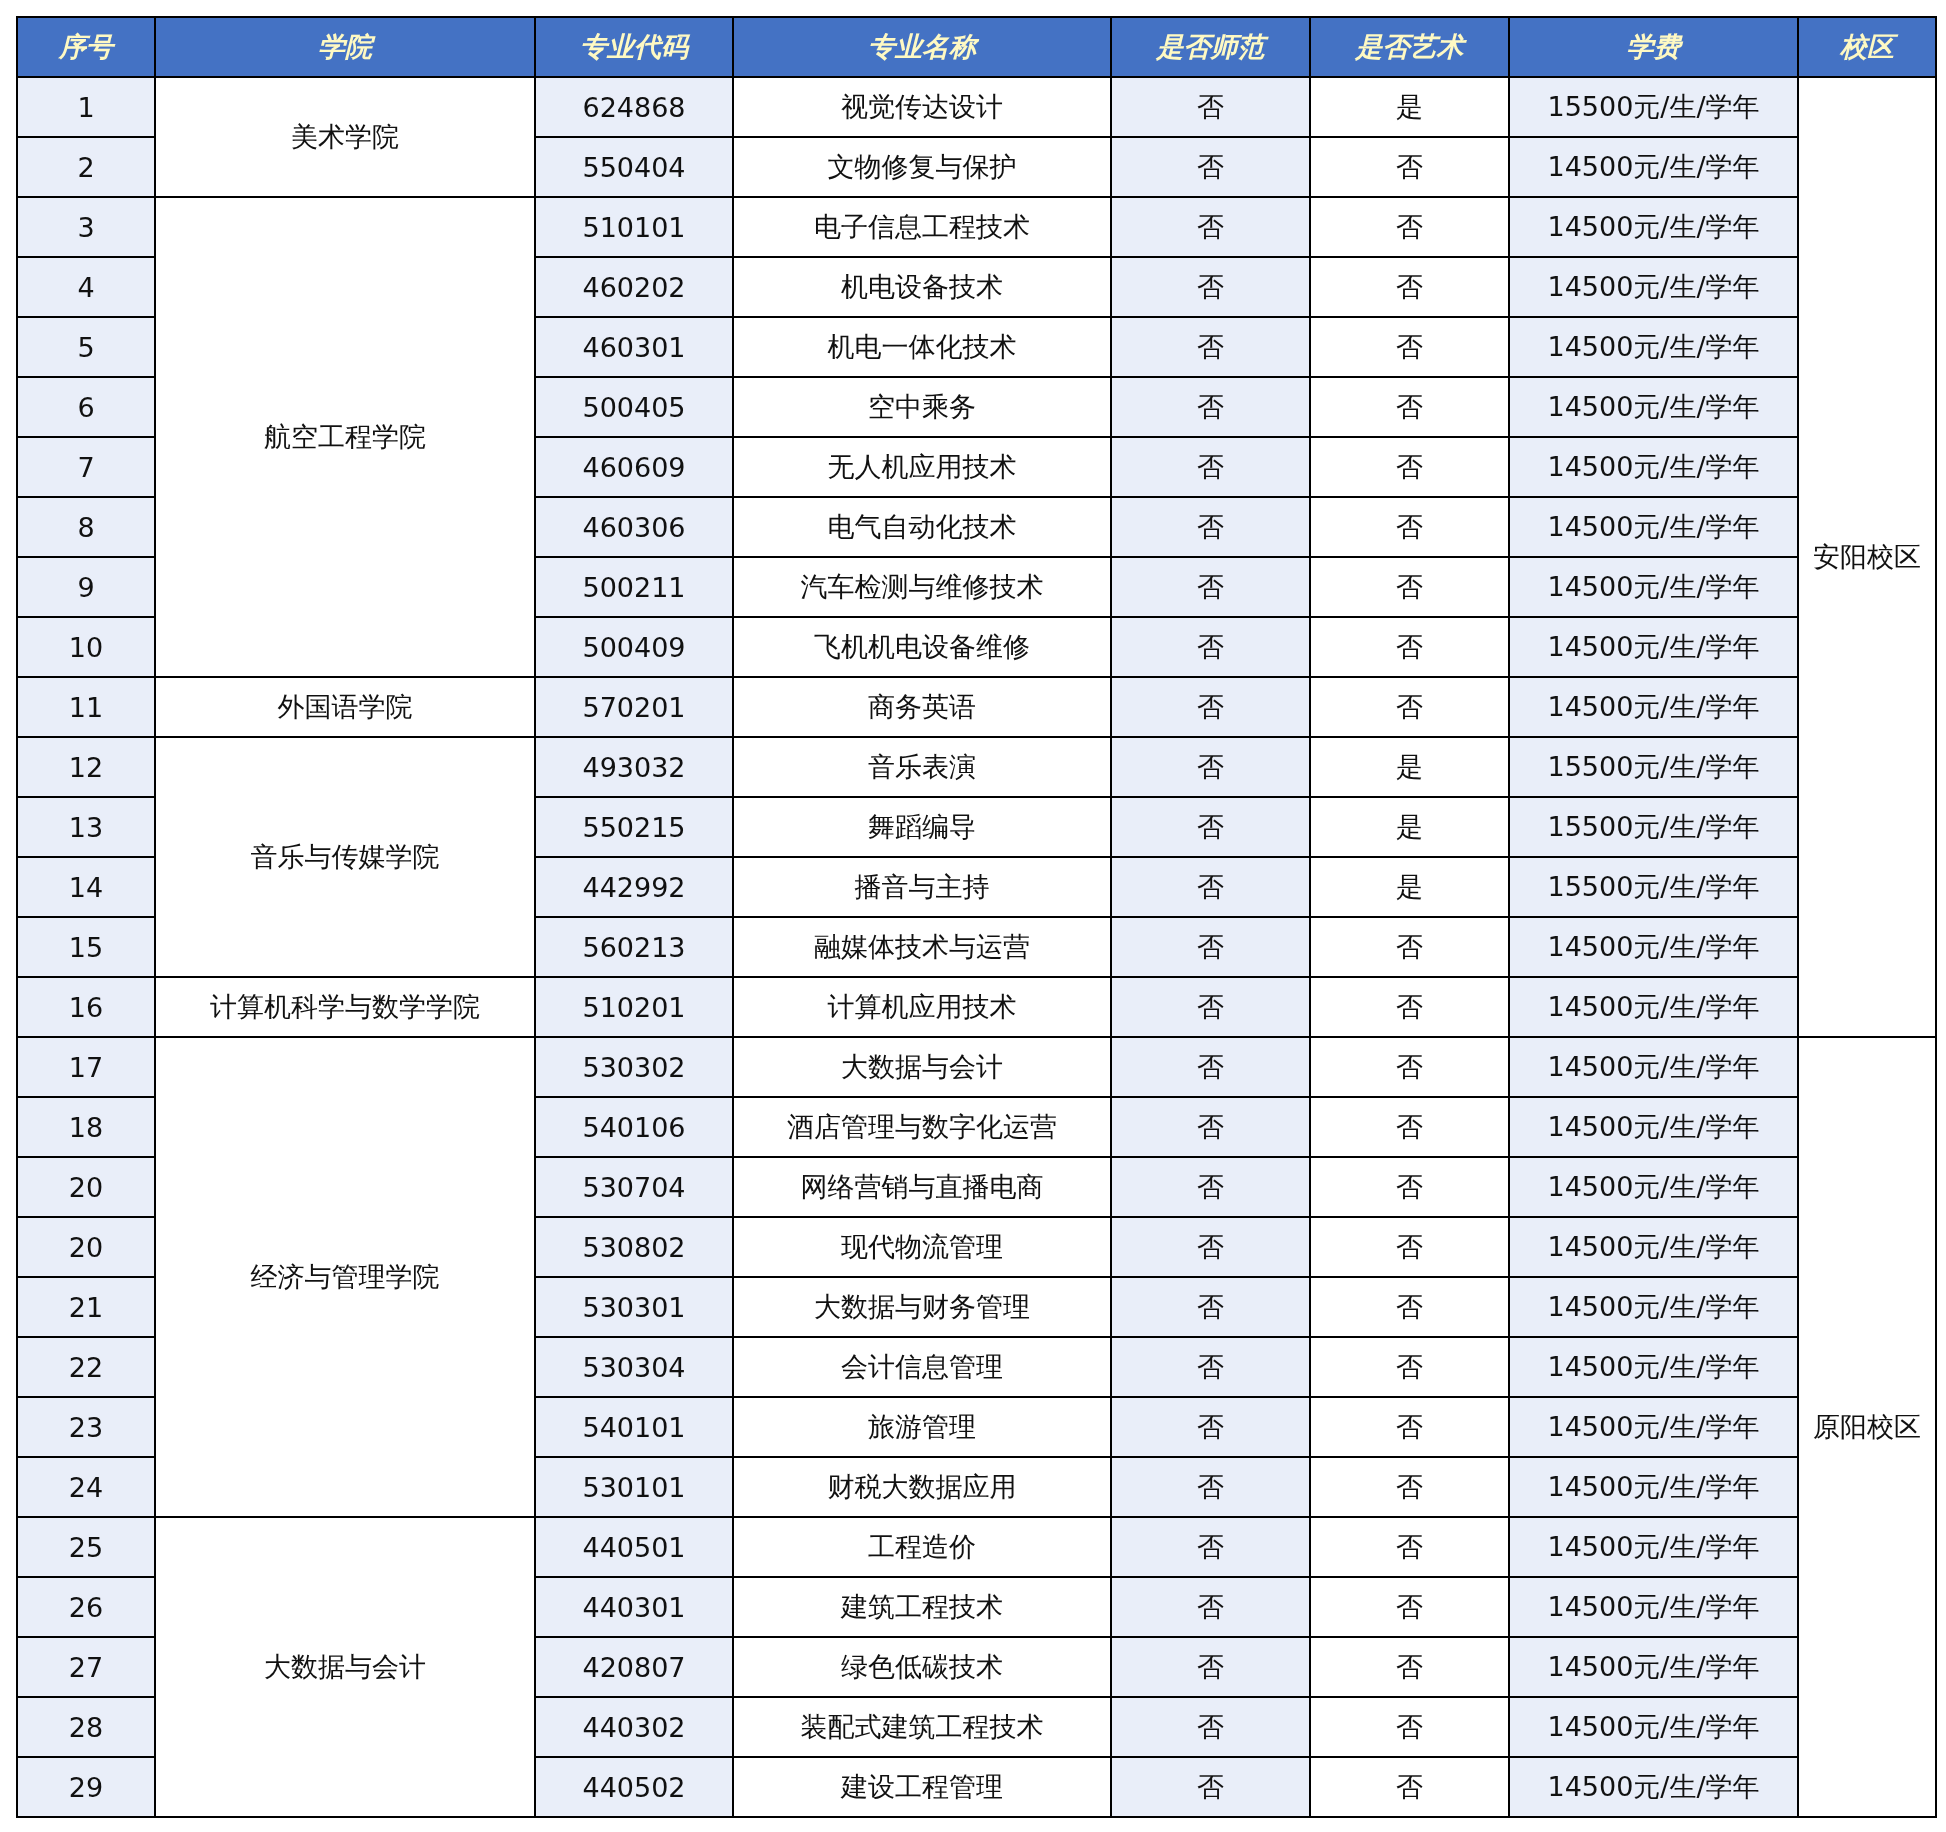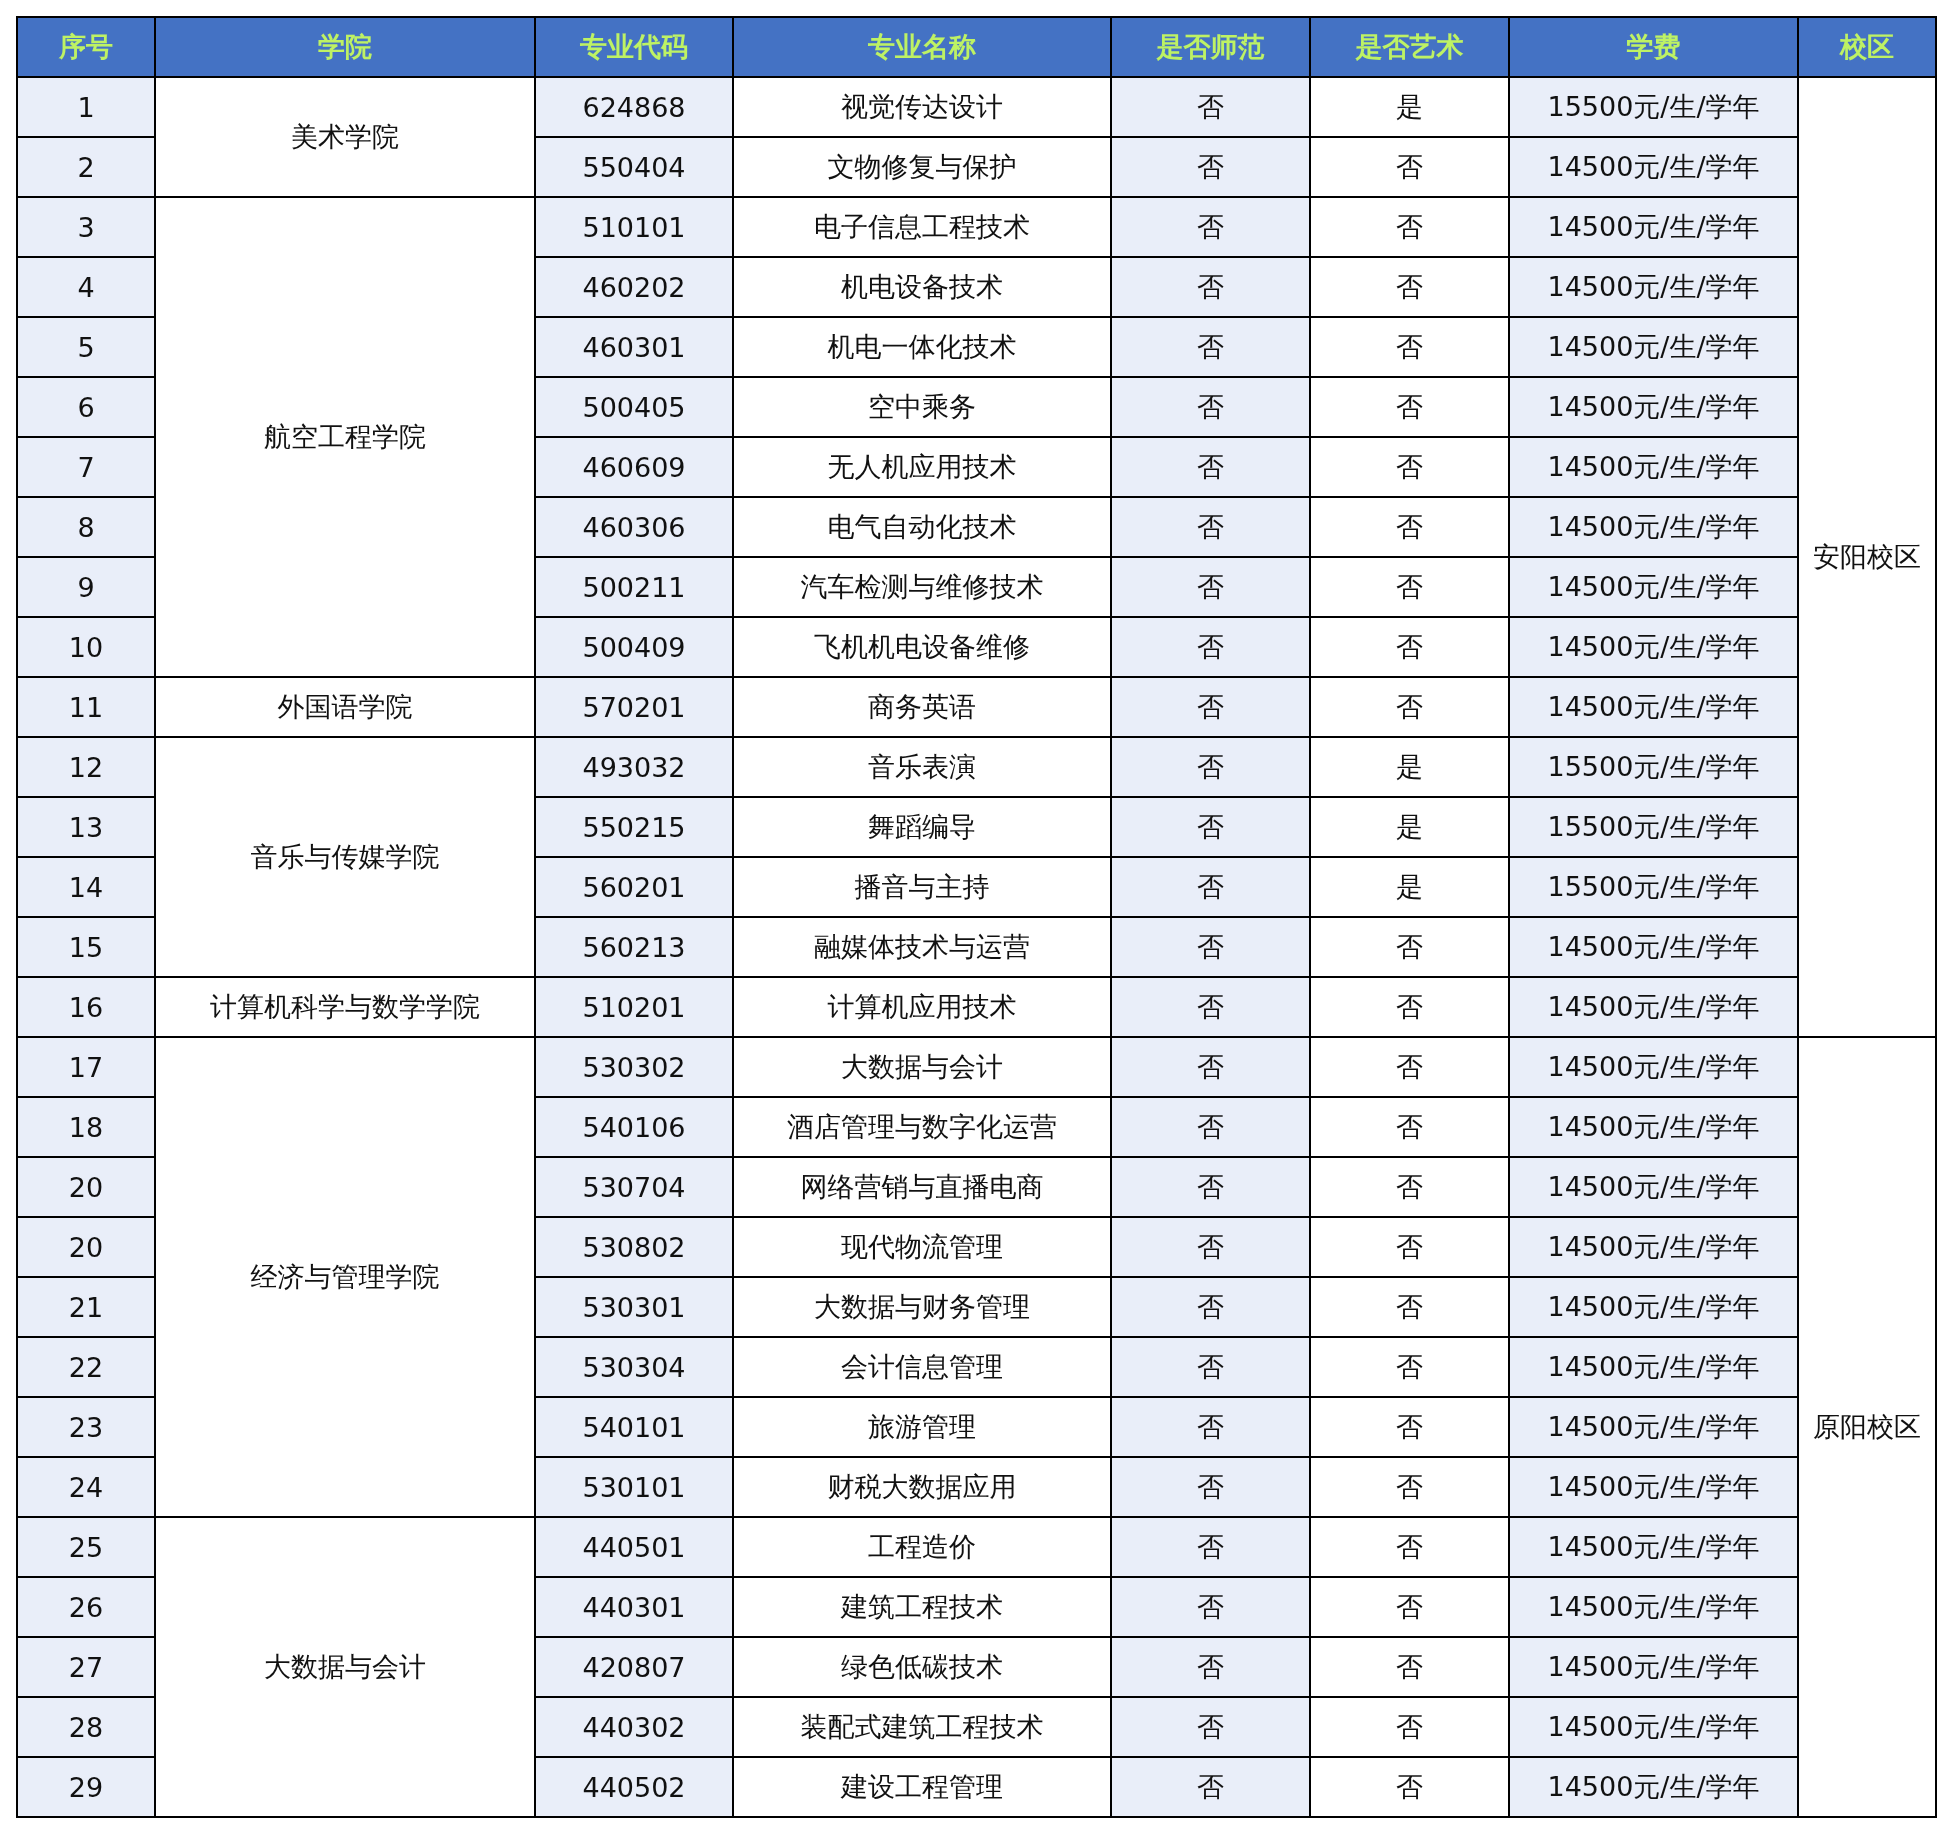--- a/index.html
+++ b/index.html
@@ -2,21 +2,21 @@
 <html><head>
 <meta charset="utf-8">
 <style>
   html,body{margin:0;padding:0;background:#ffffff;}
   body{width:1946px;height:1832px;position:relative;overflow:hidden;
        font-family:"DejaVu Sans","Liberation Sans",sans-serif;}
   table{position:absolute;left:16px;top:16px;border-collapse:collapse;
         table-layout:fixed;width:1919px;}
   th,td{border:2px solid #000;text-align:center;vertical-align:middle;padding:0;
         height:58px;font-size:27px;color:#111;white-space:nowrap;}
-  th{background:#4472c4;color:#bef264;font-weight:bold;height:58px;font-size:27px;}
+  th{background:#4472c4;color:#fef9c3;font-weight:bold;height:58px;font-size:27px;font-style:italic;}
   td.shade{background:#e9eef9;}
   td.white{background:#ffffff;}
 </style>
 </head>
 <body>
 
 <table>
   <colgroup>
     <col style="width:138px">
       <col style="width:380px">
@@ -144,21 +144,21 @@
       <tr>
         <td class="shade">13</td>
         <td class="shade">550215</td>
         <td class="white">舞蹈编导</td>
         <td class="shade">否</td>
         <td class="white">是</td>
         <td class="shade">15500元/生/学年</td>
       </tr>
       <tr>
         <td class="shade">14</td>
-        <td class="shade">560201</td>
+        <td class="shade">442992</td>
         <td class="white">播音与主持</td>
         <td class="shade">否</td>
         <td class="white">是</td>
         <td class="shade">15500元/生/学年</td>
       </tr>
       <tr>
         <td class="shade">15</td>
         <td class="shade">560213</td>
         <td class="white">融媒体技术与运营</td>
         <td class="shade">否</td>

